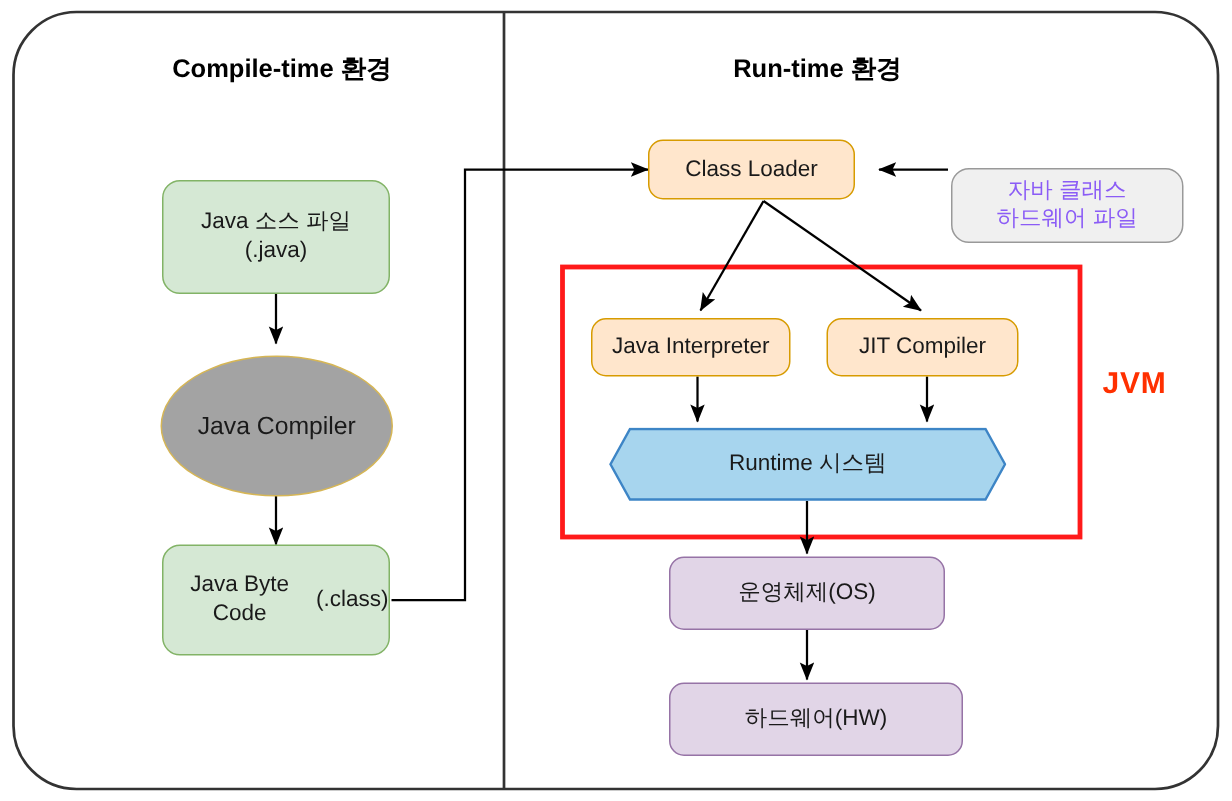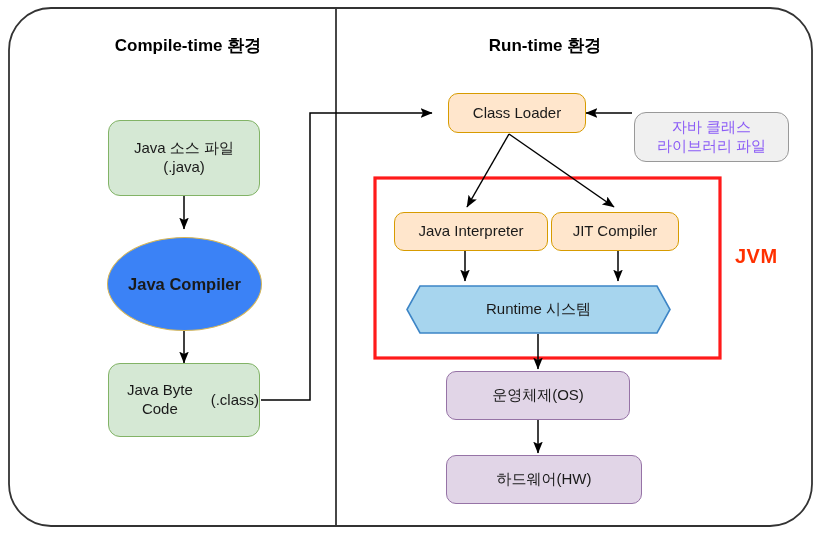--- a/index.html
+++ b/index.html
@@ -41,24 +41,24 @@
     background: #d5e8d4;
     border: 1.4px solid #82b366;
     border-radius: 12px;
   }
   .node-orange {
     background: #ffe6cc;
     border: 1.4px solid #d79b00;
     border-radius: 10px;
   }
   .node-yellow-ellipse {
-    background: #3b82f6;
+    background: #a3a3a3;
     border: 1.4px solid #d6b656;
     border-radius: 50%;
-    font-weight: bold;
+    font-weight: normal;
     font-size: 16.5px;
   }
   .node-gray {
     background: #f0f0f0;
     border: 1.4px solid #999999;
     border-radius: 12px;
     color: #8b5cf6;
     margin-top: 24px;
   }
   .node-purple {
@@ -149,30 +149,30 @@
 
   <div class="node node-yellow-ellipse" style="left:107px; top:237px; width:155px; height:94px;">
     <span>Java Compiler</span>
   </div>
 
   <div class="node node-green" style="left:108px; top:363px; width:152px; height:74px; ">
     <span>Java Byte Code</span>
     <span>(.class)</span>
   </div>
 
-  <div class="node node-orange" style="left:448px; top:93px; width:138px; height:40px;">
+  <div class="node node-orange" style="left:432px; top:93px; width:138px; height:40px;">
     <span>Class Loader</span>
   </div>
 
   <div class="node node-gray" style="left:634px; top:88px; width:155px; height:50px; flex-direction:column;">
     <span>자바 클래스</span>
-    <span>라이브러리 파일</span>
+    <span>하드웨어 파일</span>
   </div>
 
-  <div class="node node-orange" style="left:394px; top:212px; width:154px; height:39px;">
+  <div class="node node-orange" style="left:394px; top:212px; width:133px; height:39px;">
     <span>Java Interpreter</span>
   </div>
 
   <div class="node node-orange" style="left:551px; top:212px; width:128px; height:39px;text-align:center;">
     <span>JIT Compiler</span>
   </div>
 
   <div class="node node-hex" style="left:406px; top:285px; width:265px; height:49px;">
     <svg class="hex-svg" width="265" height="49" viewBox="0 0 265 49">
       <polygon points="14,1 251,1 264,24.5 251,48 14,48 1,24.5" fill="#a7d5ee" stroke="#3d85c6" stroke-width="1.6"></polygon>

